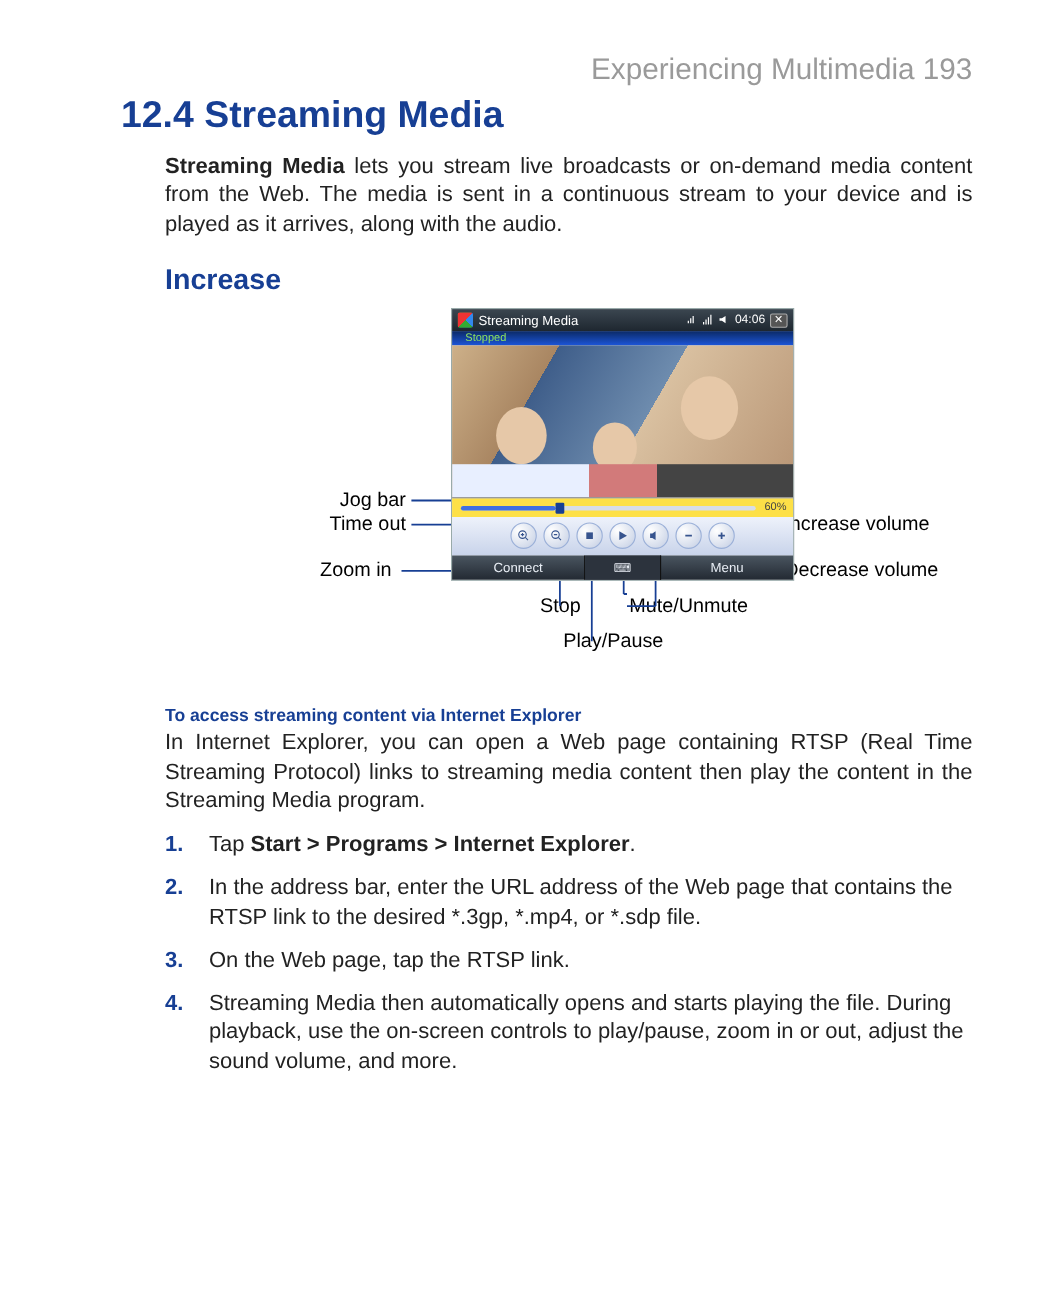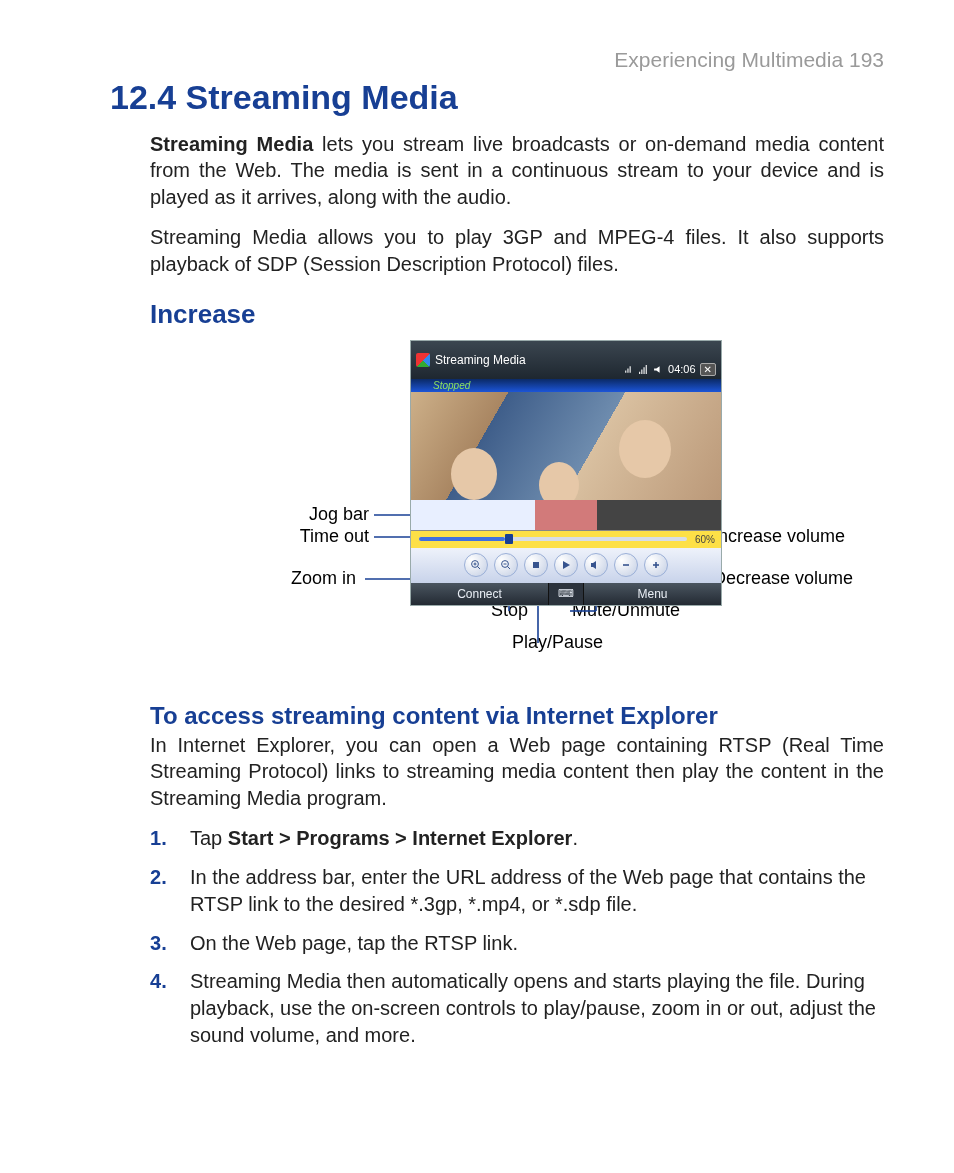--- a/index.html
+++ b/index.html
@@ -10,21 +10,21 @@
     background: #fff;
     width: 954px;
   }
   .page {
     padding: 48px 70px 60px 70px;
     box-sizing: border-box;
   }
   .running-head {
     text-align: right;
     color: #9a9a9a;
-    font-size: 21px;
+    font-size: 27px;
     margin-bottom: 4px;
   }
   h1.section-title {
     color: #173f94;
     font-size: 34px;
     font-weight: 700;
     margin: 6px 0 14px 40px;
   }
   p.body {
     font-size: 20px;
@@ -33,21 +33,21 @@
     text-align: justify;
   }
   h2.sub {
     color: #173f94;
     font-size: 26px;
     font-weight: 700;
     margin: 22px 0 10px 80px;
   }
   h3.blue {
     color: #173f94;
-    font-size: 24px;
+    font-size: 16px;
     font-weight: 700;
     margin: 26px 0 0 80px;
   }
   ol.steps {
     margin: 12px 0 0 80px;
     padding: 0;
     list-style: none;
     counter-reset: step;
   }
   ol.steps li {
@@ -94,29 +94,28 @@
   .shot-titlebar .left { display: flex; align-items: center; gap: 5px; }
   .winflag {
     width: 14px; height: 14px;
     background:
       linear-gradient(135deg,#e33 0 50%, transparent 50%),
       linear-gradient(45deg,#3a3 0 50%, transparent 50%),
       linear-gradient(-45deg,#38e 0 50%, transparent 50%),
       linear-gradient(-135deg,#fc3 0 50%, transparent 50%);
     border-radius: 2px;
   }
-  .shot-titlebar .right { display:flex; align-items:center; gap:4px; font-size:11px;margin-top:19px; }
+  .shot-titlebar .right { display:flex; align-items:flex-start; gap:4px; font-size:11px; }
   .ico-sm { width:11px; height:11px; display:inline-block; }
   .x-btn { border:1px solid #aaa; padding:0 3px; border-radius:2px; font-size:10px; line-height:11px; background:#555; }
   .status-bar {
     background: linear-gradient(#0b2a66, #1c55d8);
     color: #8fe45e;
     font-size: 10px;
-    padding: 1px 22px;
-    font-style: italic;
+    padding: 1px 12px;
   }
   .video-area {
     height: 138px;
     background: linear-gradient(120deg,#cdb089 0%, #a98662 25%, #3f5e8a 25%, #6e8cae 55%, #d9c0a0 55%, #b79474 100%);
     position: relative;
     overflow: hidden;
     border-bottom: 1px solid #888;
   }
   .face { position:absolute; border-radius:50%; background:#e6c8a8; }
   .f1 { width:46px; height:52px; left:40px; top:56px; }
@@ -156,21 +155,21 @@
     display:flex; align-items:center; justify-content:center;
     font-size:11px; color:#37548e;
     position:relative;
   }
   .softkey-row {
     display:flex;
     background: linear-gradient(#4a5560, #232a33);
   }
   .softkey-row .sk {
     flex:1; text-align:center; color:#e9eef5;
-    font-size:12px; padding:4px 0; border-right:1px solid #111;
+    font-size:12px; padding:4px 17px; border-right:1px solid #111;
   }
   .softkey-row .sk:last-child { border-right:none; }
   .softkey-row .mid { flex:0 0 34px; background:#2c333d; display:flex; align-items:center; justify-content:center; font-size:11px; }
 
   
   .callout {
     position:absolute;
     font-size: 18px;
     color:#000;
     white-space:nowrap;
@@ -187,21 +186,20 @@
 <body>
 
 <div class="page">
   <div class="running-head">Experiencing Multimedia  193</div>
 
   <h1 class="section-title">12.4  Streaming Media</h1>
 
   <p class="body">
     <b>Streaming Media</b><span> lets you stream live broadcasts or on-demand media content from the Web. The media is sent in a continuous stream to your device and is played as it arrives, along with the audio.</span>
   </p>
-  <p class="body">Streaming Media allows you to play 3GP and MPEG-4 files. It also supports playback of SDP (Session Description Protocol) files.</p>
 
   <h2 class="sub">Increase</h2>
 
   <div class="figure-wrap">
 
     <div class="callout" style="left:153px; top:164px; text-align:right; width:66px;">Jog bar</div>
     <div class="callout" style="left:131px; top:186px; text-align:right; width:88px;">Time out</div>
     <div class="callout" style="left:132px; top:228px; text-align:right; width:74px;">Zoom in</div>
     <div class="callout" style="left:341px; top:260px;">Stop</div>
     <div class="callout" style="left:362px; top:292px;">Play/Pause</div>

